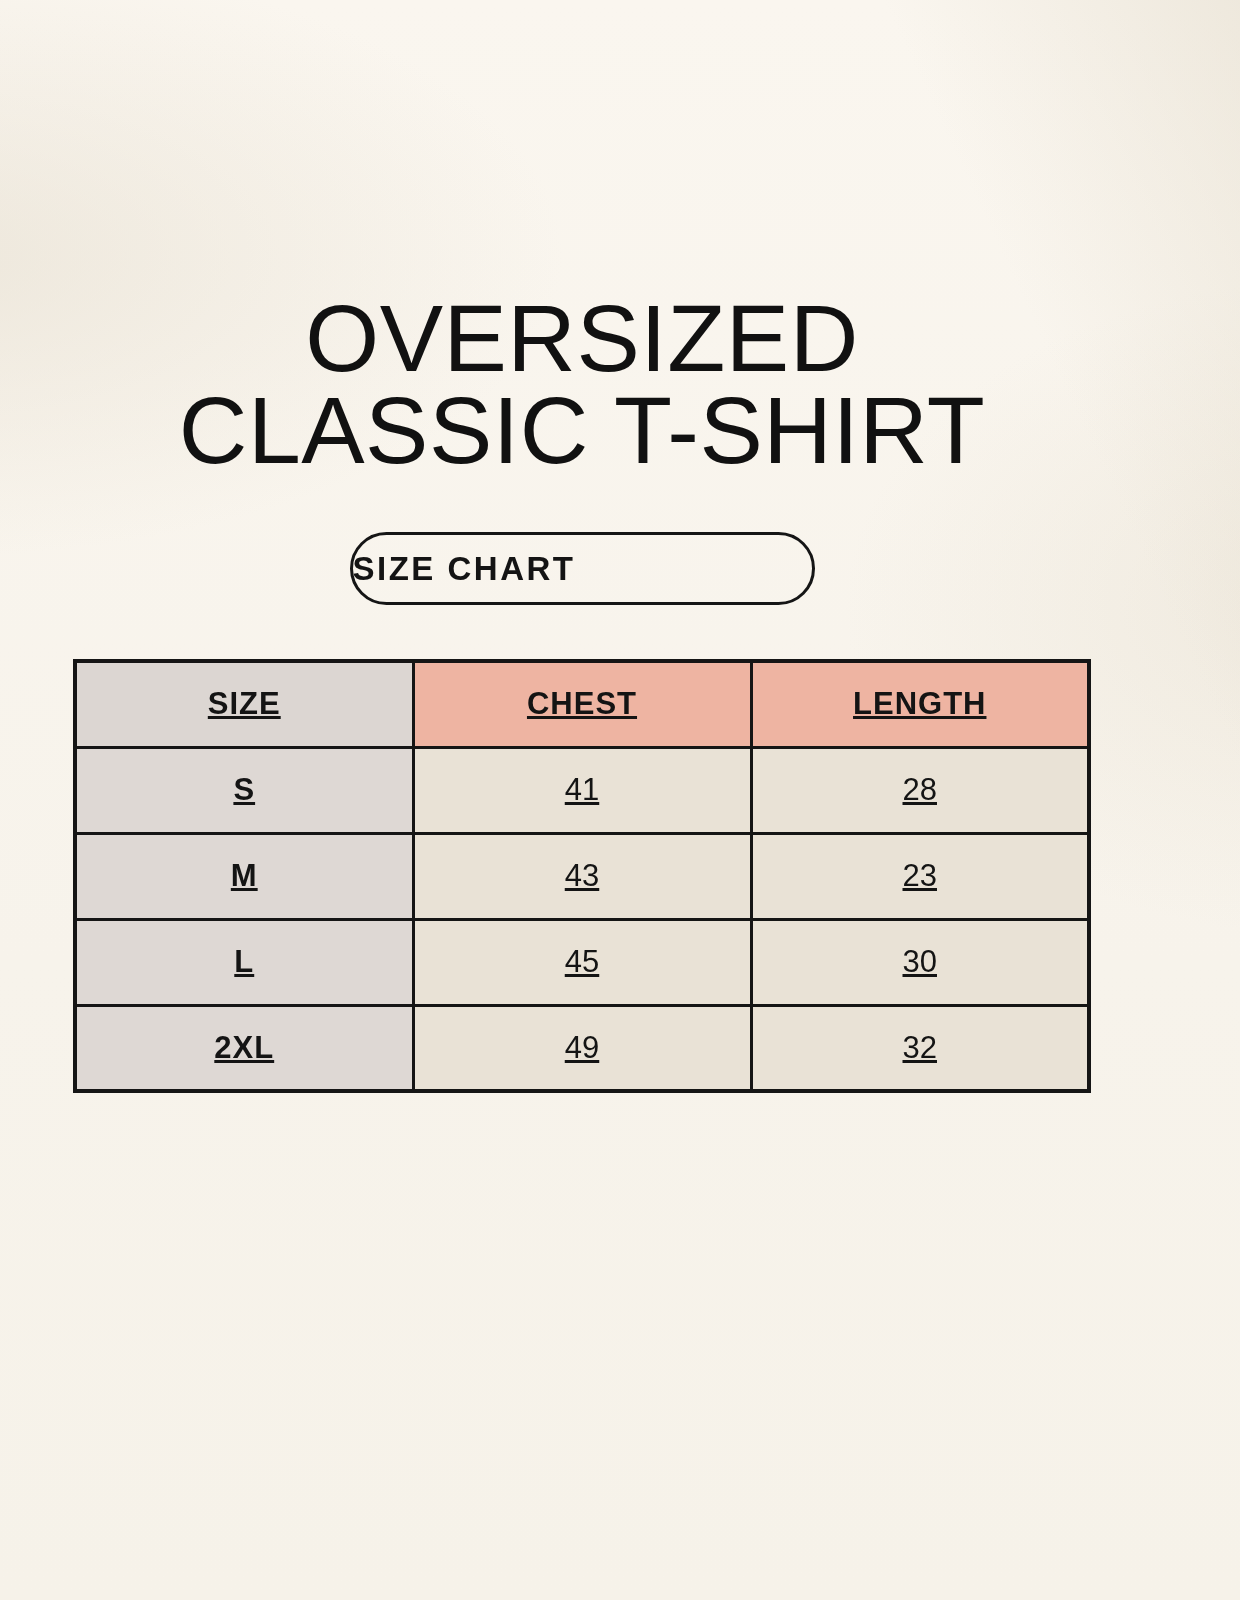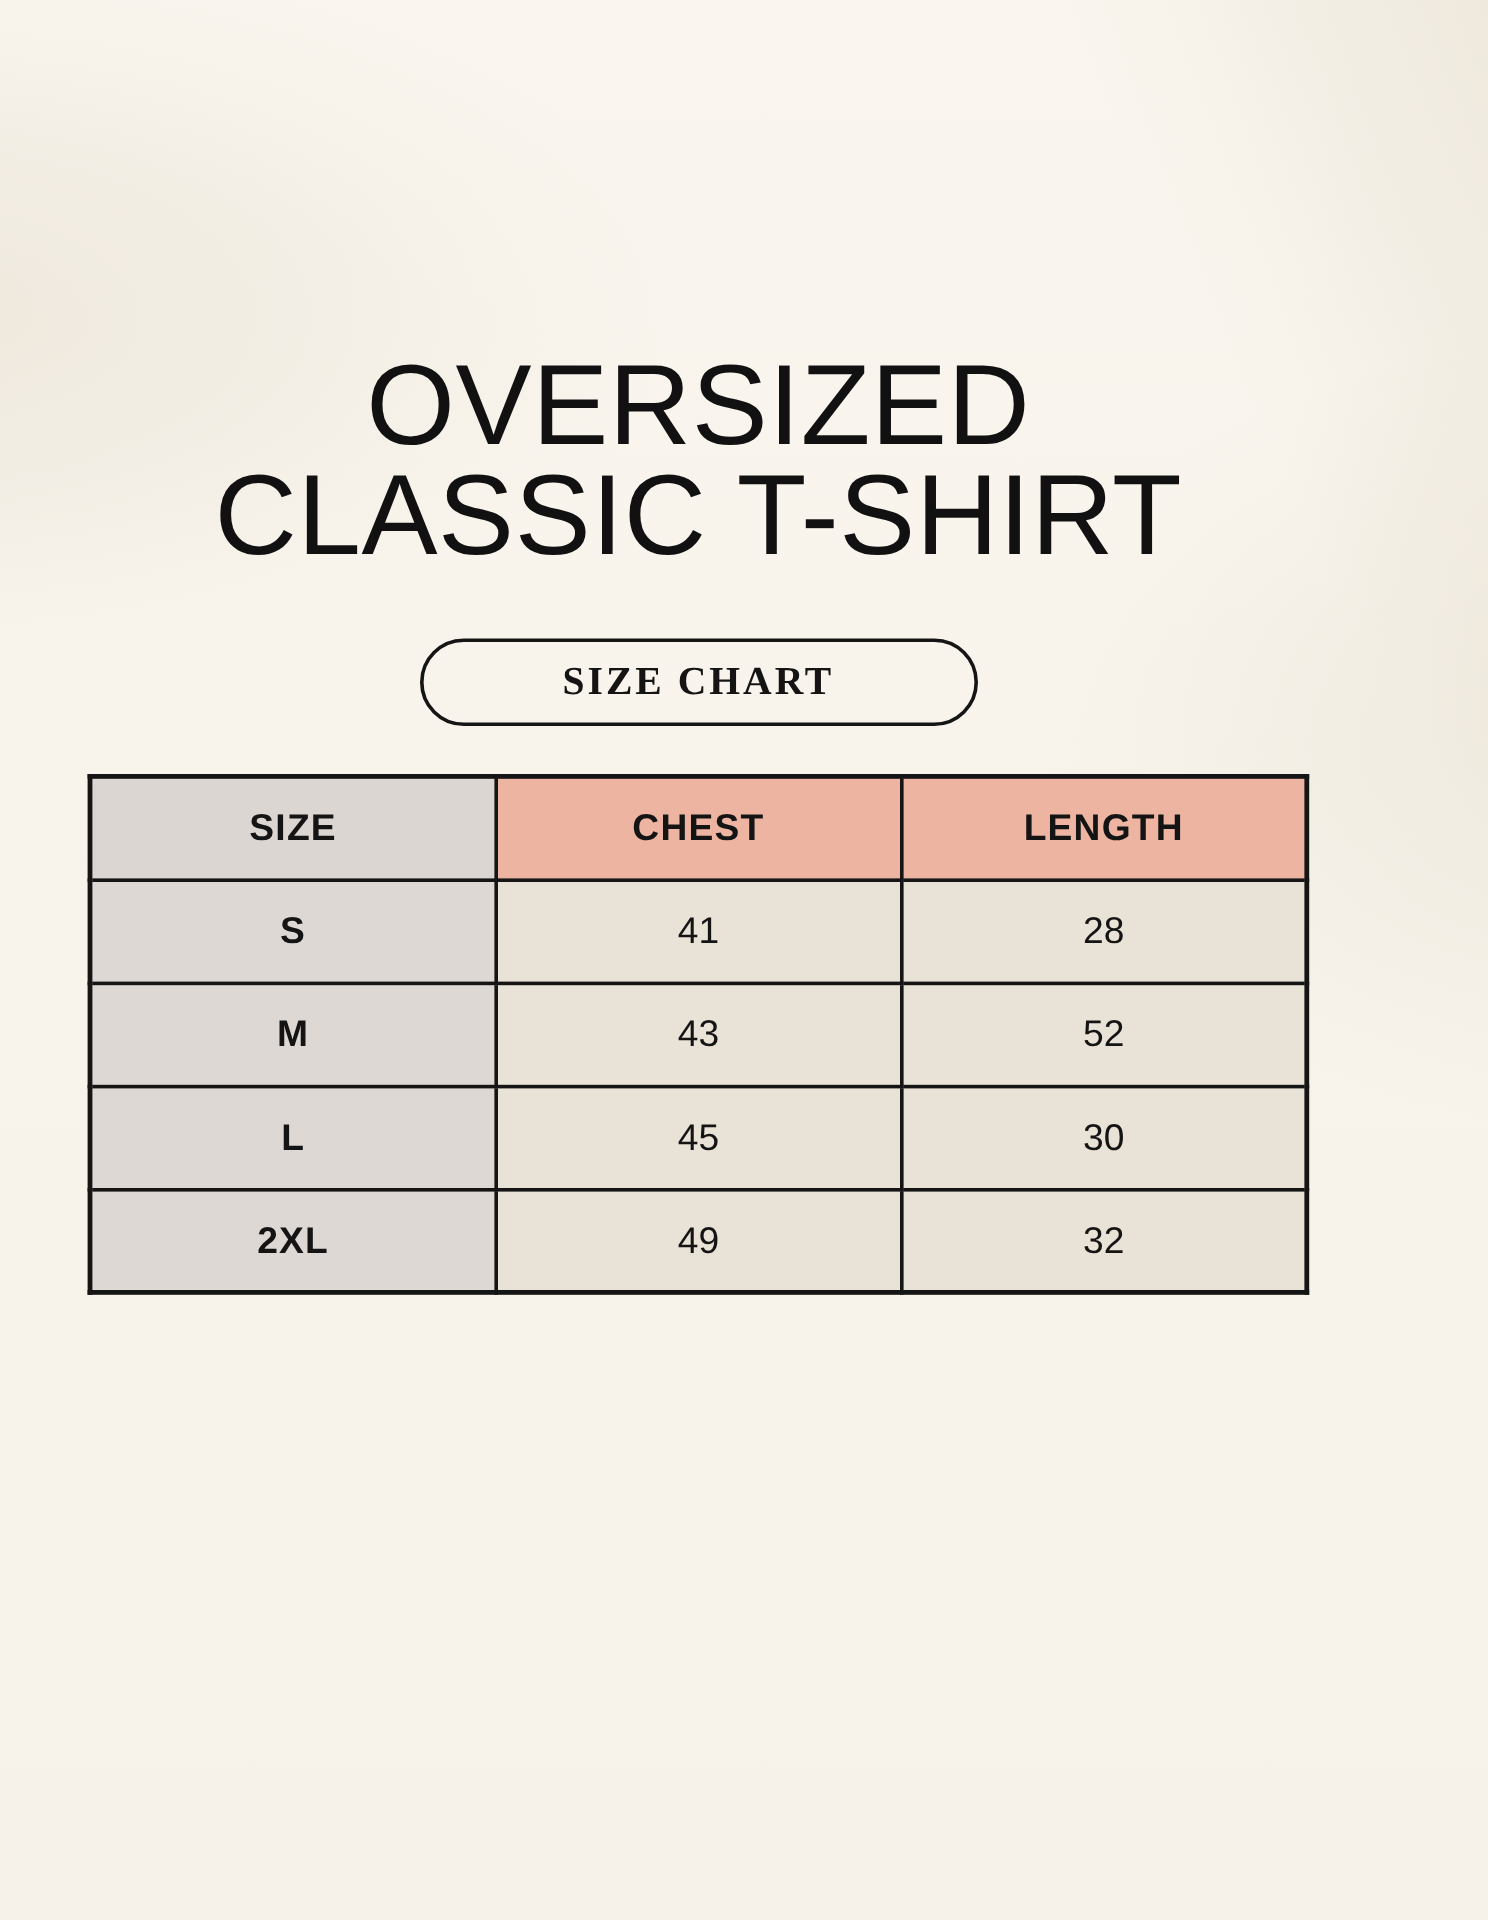--- a/index.html
+++ b/index.html
@@ -42,34 +42,34 @@
   }
   .badge {
     width: 465px;
     height: 73px;
     margin: 56px auto 12px auto;
     border: 3px solid var(--border);
     border-radius: 40px;
     background: transparent;
     display: flex;
     align-items: center;
-    justify-content: center;
-    font-family: Liberation Serif, serif;
+    justify-content: flex-start;
   }
   .badge span {
     font-size: 33px;
     font-weight: 600;
     letter-spacing: 2.5px;
   }
   .size-table {
     width: 1018px;
-    margin: 40px auto 0 auto;
+    margin: 54px auto 0 auto;
     border-collapse: collapse;
     table-layout: fixed;
     border: 4px solid var(--border);
+    text-decoration: underline;
   }
   .size-table th, .size-table td {
     border: 3px solid var(--border);
     text-align: center;
     vertical-align: middle;
     padding: 0;
   }
   .size-table th {
     height: 86px;
     font-size: 31px;
@@ -118,21 +118,21 @@
     </thead>
     <tbody>
         <tr>
           <td class="col-size">S</td>
           <td class="col-value">41</td>
           <td class="col-value">28</td>
         </tr>
         <tr>
           <td class="col-size">M</td>
           <td class="col-value">43</td>
-          <td class="col-value">52</td>
+          <td class="col-value">23</td>
         </tr>
         <tr>
           <td class="col-size">L</td>
           <td class="col-value">45</td>
           <td class="col-value">30</td>
         </tr>
         <tr>
           <td class="col-size">2XL</td>
           <td class="col-value">49</td>
           <td class="col-value">32</td>

